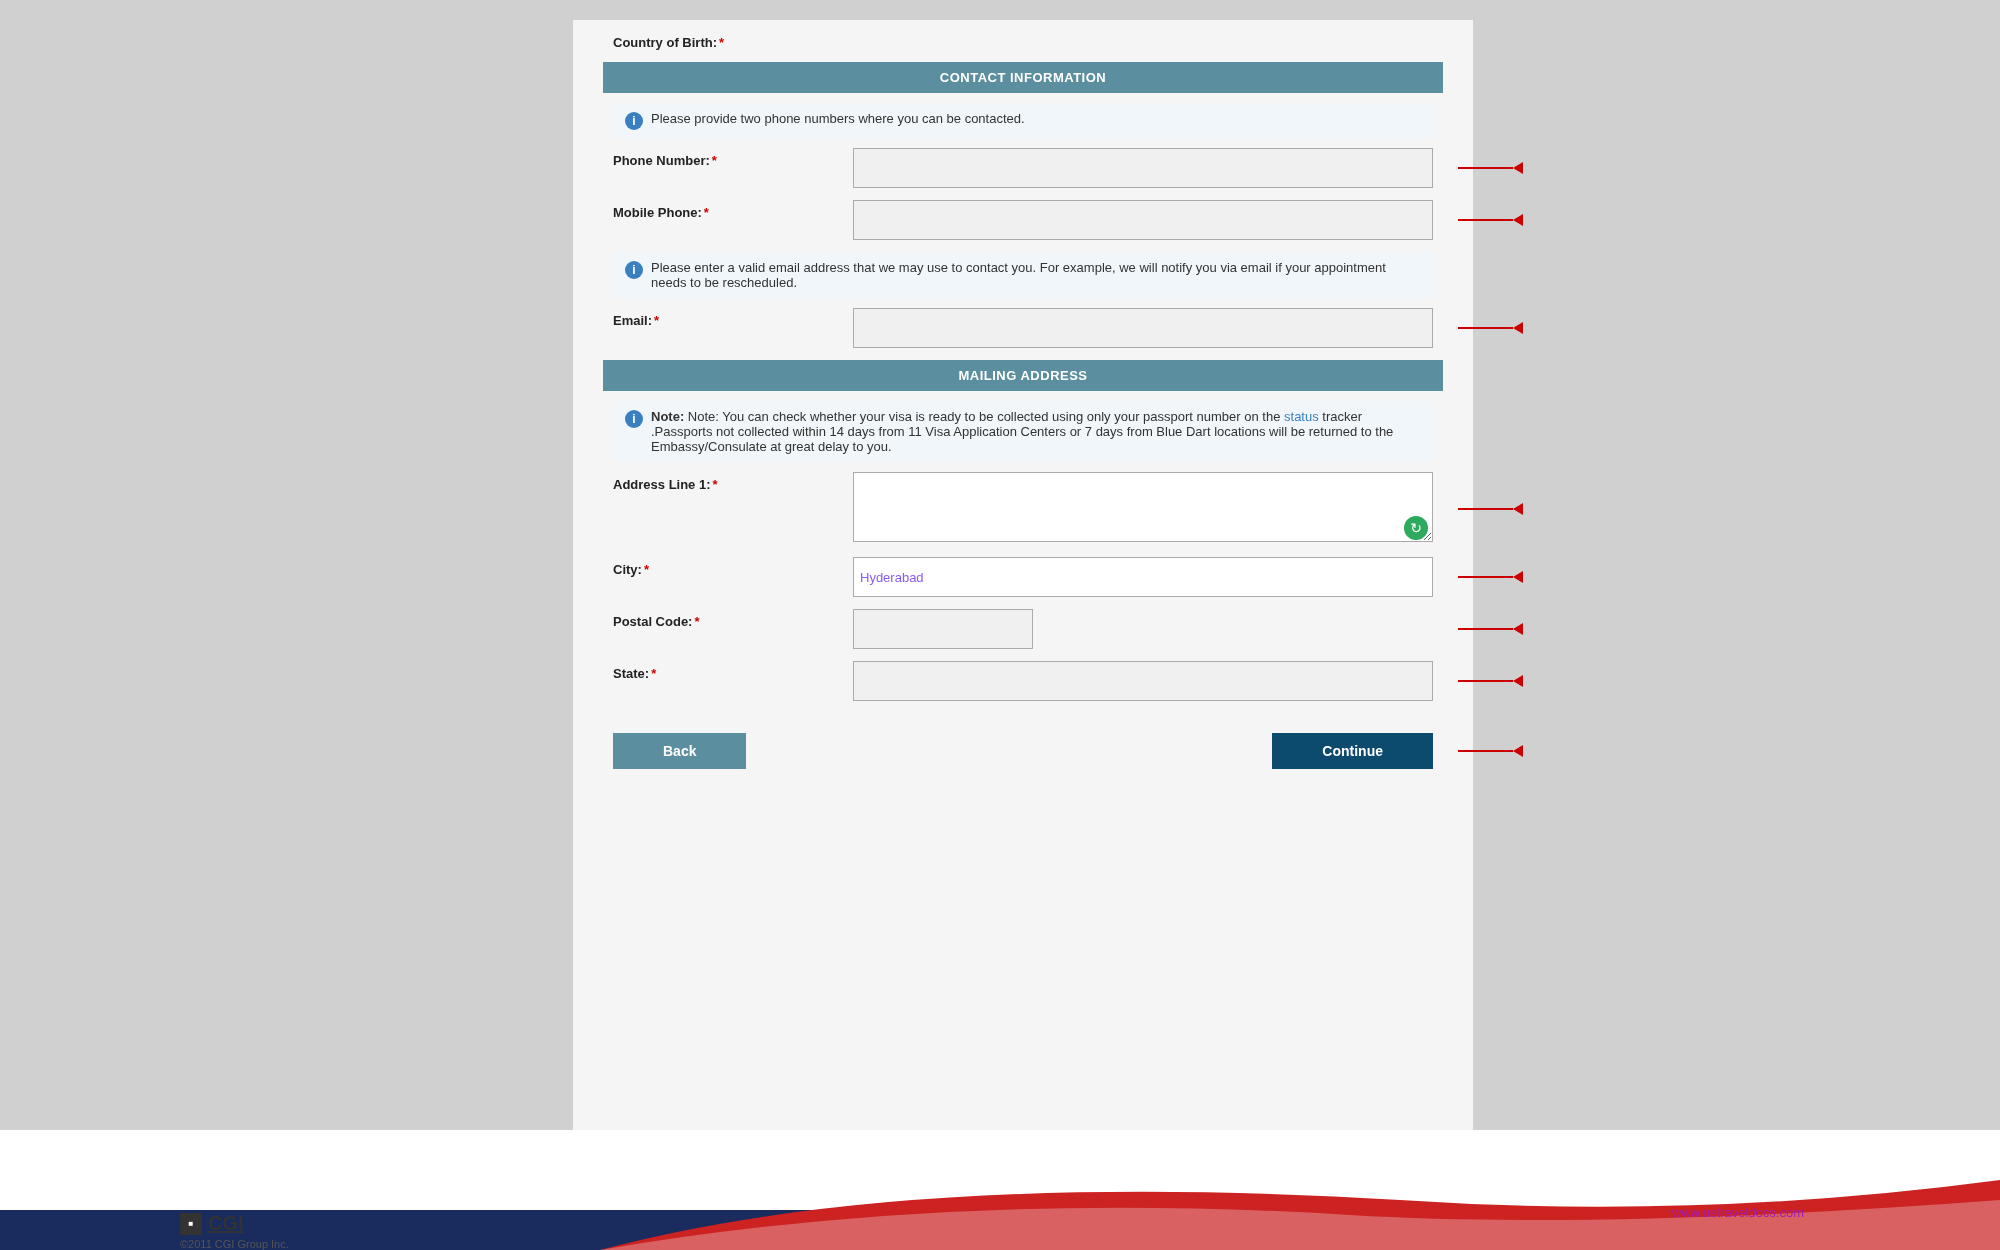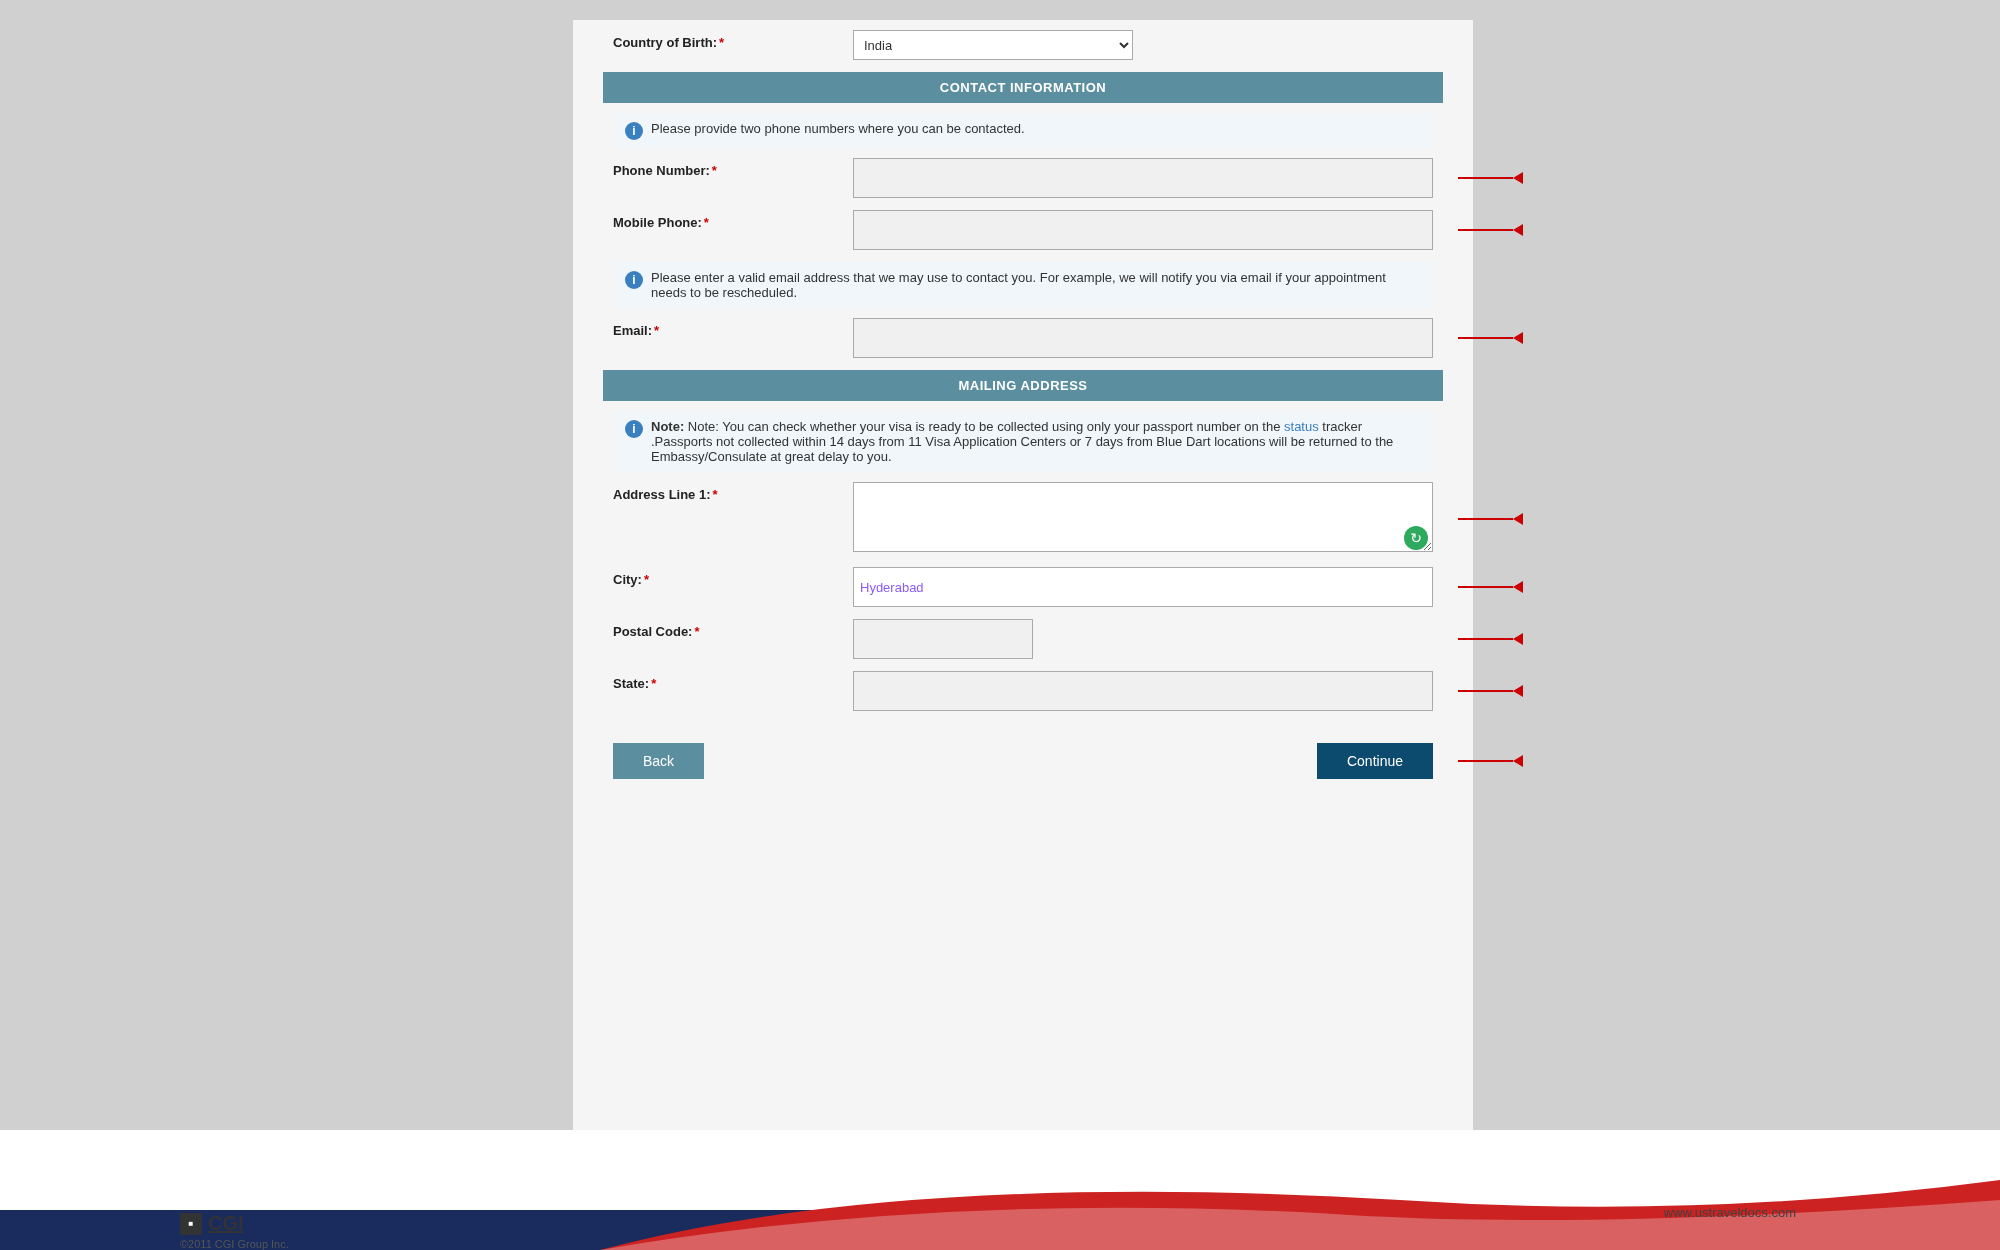--- a/index.html
+++ b/index.html
@@ -151,23 +151,23 @@
 
     
     .btn-row {
       display: flex;
       justify-content: space-between;
       padding: 20px 40px 10px 40px;
       margin-top: 10px;
     }
 
     .btn {
-      padding: 10px 30px;
+      padding: 10px 50px;
       font-size: 14px;
-      font-weight: normal;
+      font-weight: bold;
       border: none;
       cursor: pointer;
       color: white;
     }
 
     .btn-back {
       background: #5b8fa0;
     }
 
     .btn-continue {
@@ -229,23 +229,23 @@
       font-size: 11px;
       color: #555;
       position: absolute;
       bottom: 0;
       left: 180px;
     }
 
     .footer-url {
       position: absolute;
       bottom: 30px;
-      right: 204px;
-      font-size: 13px;
-      color: #404040;
+      right: 196px;
+      font-size: 13px;
+      color: #a21caf;
       z-index: 10;
     }
 
     
     .footer-svg {
       position: absolute;
       bottom: 0;
       right: 0;
       width: 100%;
       height: 100%;
@@ -292,25 +292,20 @@
 <body>
 
 <div class="page-wrapper">
   <div class="main-content">
     <div class="form-area">
 
       <div class="form-row">
         <div class="form-label">
           <span>Country of Birth:</span><span class="required">*</span>
         </div>
-        <div class="form-control-wrap">
-          <select class="form-select">
-            <option>India</option>
-          </select>
-        </div>
       </div>
 
 
 
       <div class="section-header">CONTACT INFORMATION</div>
 
       <div class="info-box">
         <div class="info-icon">i</div>
         <span>Please provide two phone numbers where you can be contacted.</span>
       </div>

